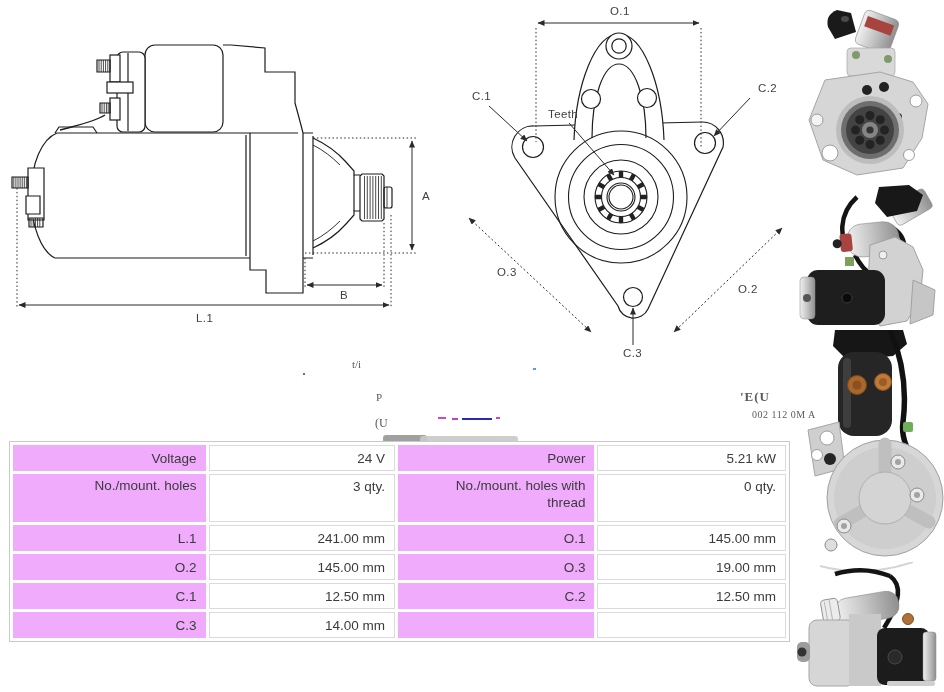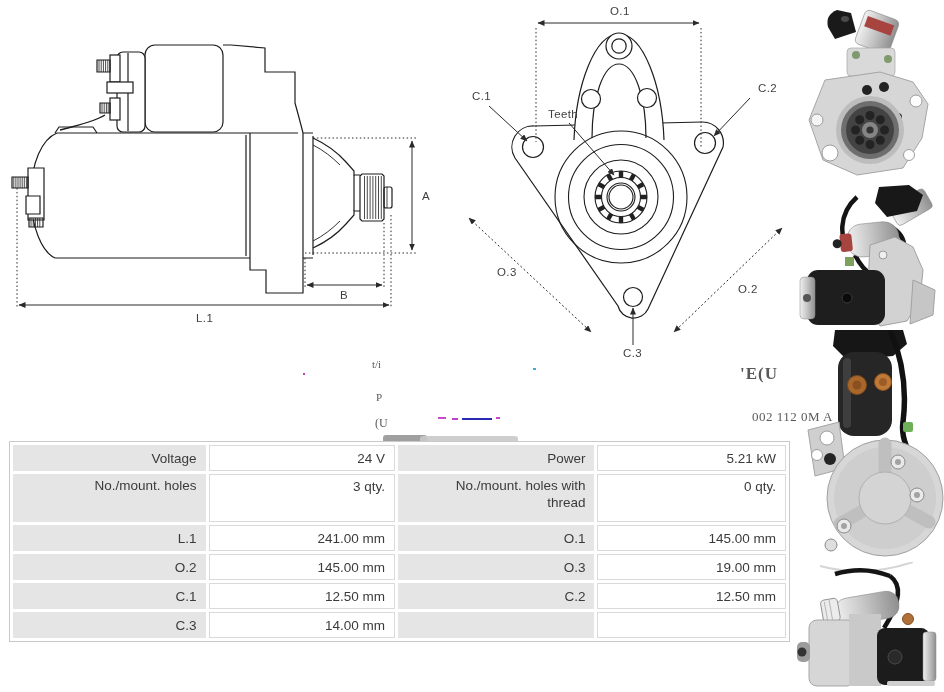--- a/index.html
+++ b/index.html
@@ -7,21 +7,21 @@
          font-family:"Liberation Sans",sans-serif;}
   .abs{position:absolute;}
   
   .draw svg{display:block;}
   .dimtxt{font-family:"Liberation Sans",sans-serif;font-size:11.5px;fill:#3f3f3f;letter-spacing:.4px;}
   
   .table-wrap{position:absolute;left:9px;top:441px;width:781px;border:1px solid #c9c9c9;background:#fff;box-sizing:border-box;}
   .spec{border-collapse:separate;border-spacing:3px;width:100%;table-layout:fixed;}
   .spec td{font-size:13.5px;color:#3b3b3b;text-align:right;vertical-align:middle;
            height:24px;padding:0 9px 0 6px;overflow:hidden;}
-  .spec td.lbl{background:#e5e5e5;padding-left:42px;}
+  .spec td.lbl{background:#f0abfc;padding-left:42px;}
   .spec td.val{background:#fff;border:1px solid #dadada;margin-top:22px;}
   .spec tr.tall td{height:42px;vertical-align:top;padding-top:4px;line-height:1.25;}
   
   .stamp{position:absolute;color:#3c3c3c;filter:blur(.4px);opacity:.85;font-family:"Liberation Serif",serif;}
   .speck{position:absolute;height:2px;}
   .graybar1{position:absolute;left:383px;top:435px;width:44px;height:8px;background:#8f8f8f;border-radius:3px;opacity:.85;}
   .graybar2{position:absolute;left:420px;top:436px;width:98px;height:7px;background:#c9c9c9;border-radius:3px;opacity:.9;}
   
   figure.photo{position:absolute;margin:0;padding:0;}
   figure.photo svg{display:block;}
@@ -150,25 +150,25 @@
       <text class="dimtxt" x="27" y="100">C.1</text>
       <text class="dimtxt" x="313" y="92">C.2</text>
       <text class="dimtxt" x="103" y="118">Teeth</text>
       <text class="dimtxt" x="52" y="276">O.3</text>
       <text class="dimtxt" x="293" y="293">O.2</text>
       <text class="dimtxt" x="178" y="357">C.3</text>
     </svg>
   </div>
 
   <div>
-    <span class="stamp" style="left:372px;top:358px;font-size:11px;">t/i</span>
+    <span class="stamp" style="left:352px;top:358px;font-size:11px;">t/i</span>
     <span class="stamp" style="left:376px;top:391px;font-size:11px;">P</span>
     <span class="stamp" style="left:375px;top:416px;font-size:12px;">(U</span>
-    <span class="stamp" style="left:740px;top:364px;font-size:17px;font-weight:bold;letter-spacing:1px;">'E(U</span>
-    <span class="stamp" style="left:733px;top:409px;font-size:13px;letter-spacing:.5px;padding-left:19px;">002 112 0M A</span>
+    <span class="stamp" style="left:740px;top:389px;font-size:13px;font-weight:bold;letter-spacing:1px;">'E(U</span>
+    <span class="stamp" style="left:733px;top:409px;font-size:10px;letter-spacing:.5px;padding-left:19px;">002 112 0M A</span>
     <span class="speck" style="left:438px;top:417px;width:8px;background:#c84ac8;"></span>
     <span class="speck" style="left:452px;top:418px;width:6px;background:#c83ccc;"></span>
     <span class="speck" style="left:462px;top:418px;width:30px;background:#2a2ab4;"></span>
     <span class="speck" style="left:496px;top:417px;width:4px;background:#cc44cc;"></span>
     <span class="speck" style="left:533px;top:368px;width:3px;background:#44aadd;"></span>
     <span class="speck" style="left:303px;top:373px;width:2px;background:#bb44bb;"></span>
     <div class="graybar1"></div>
     <div class="graybar2"></div>
   </div>
 

